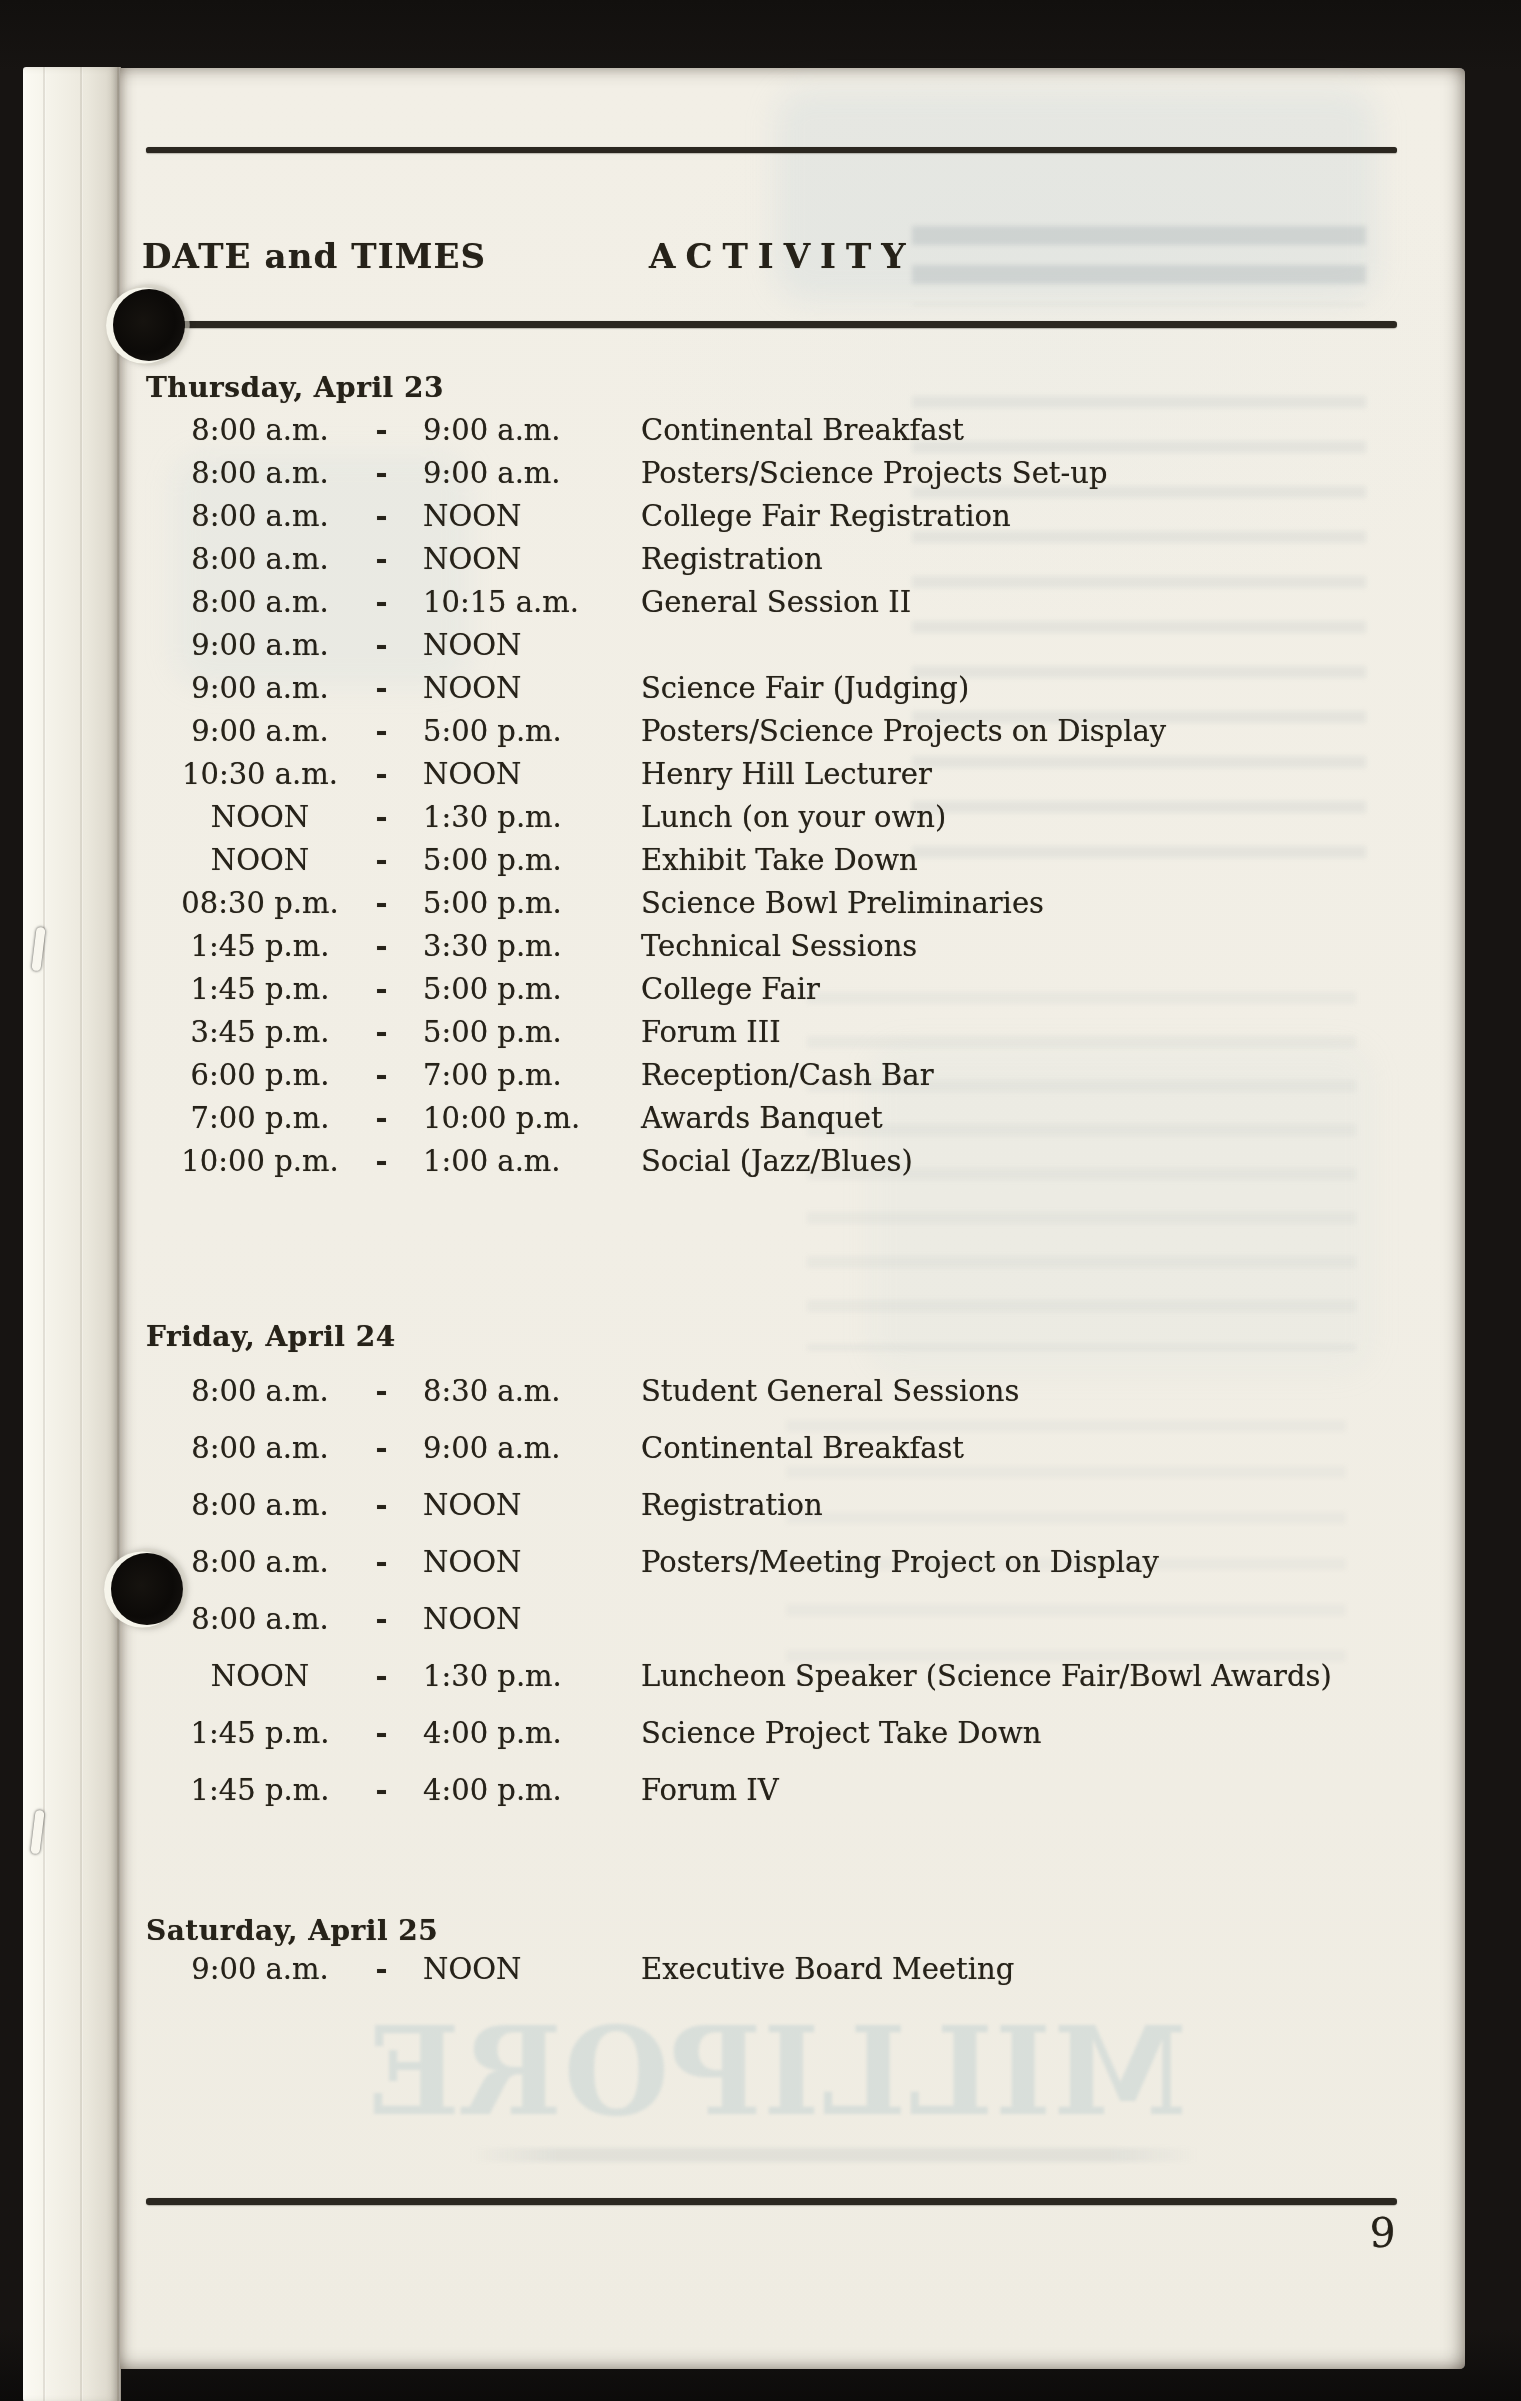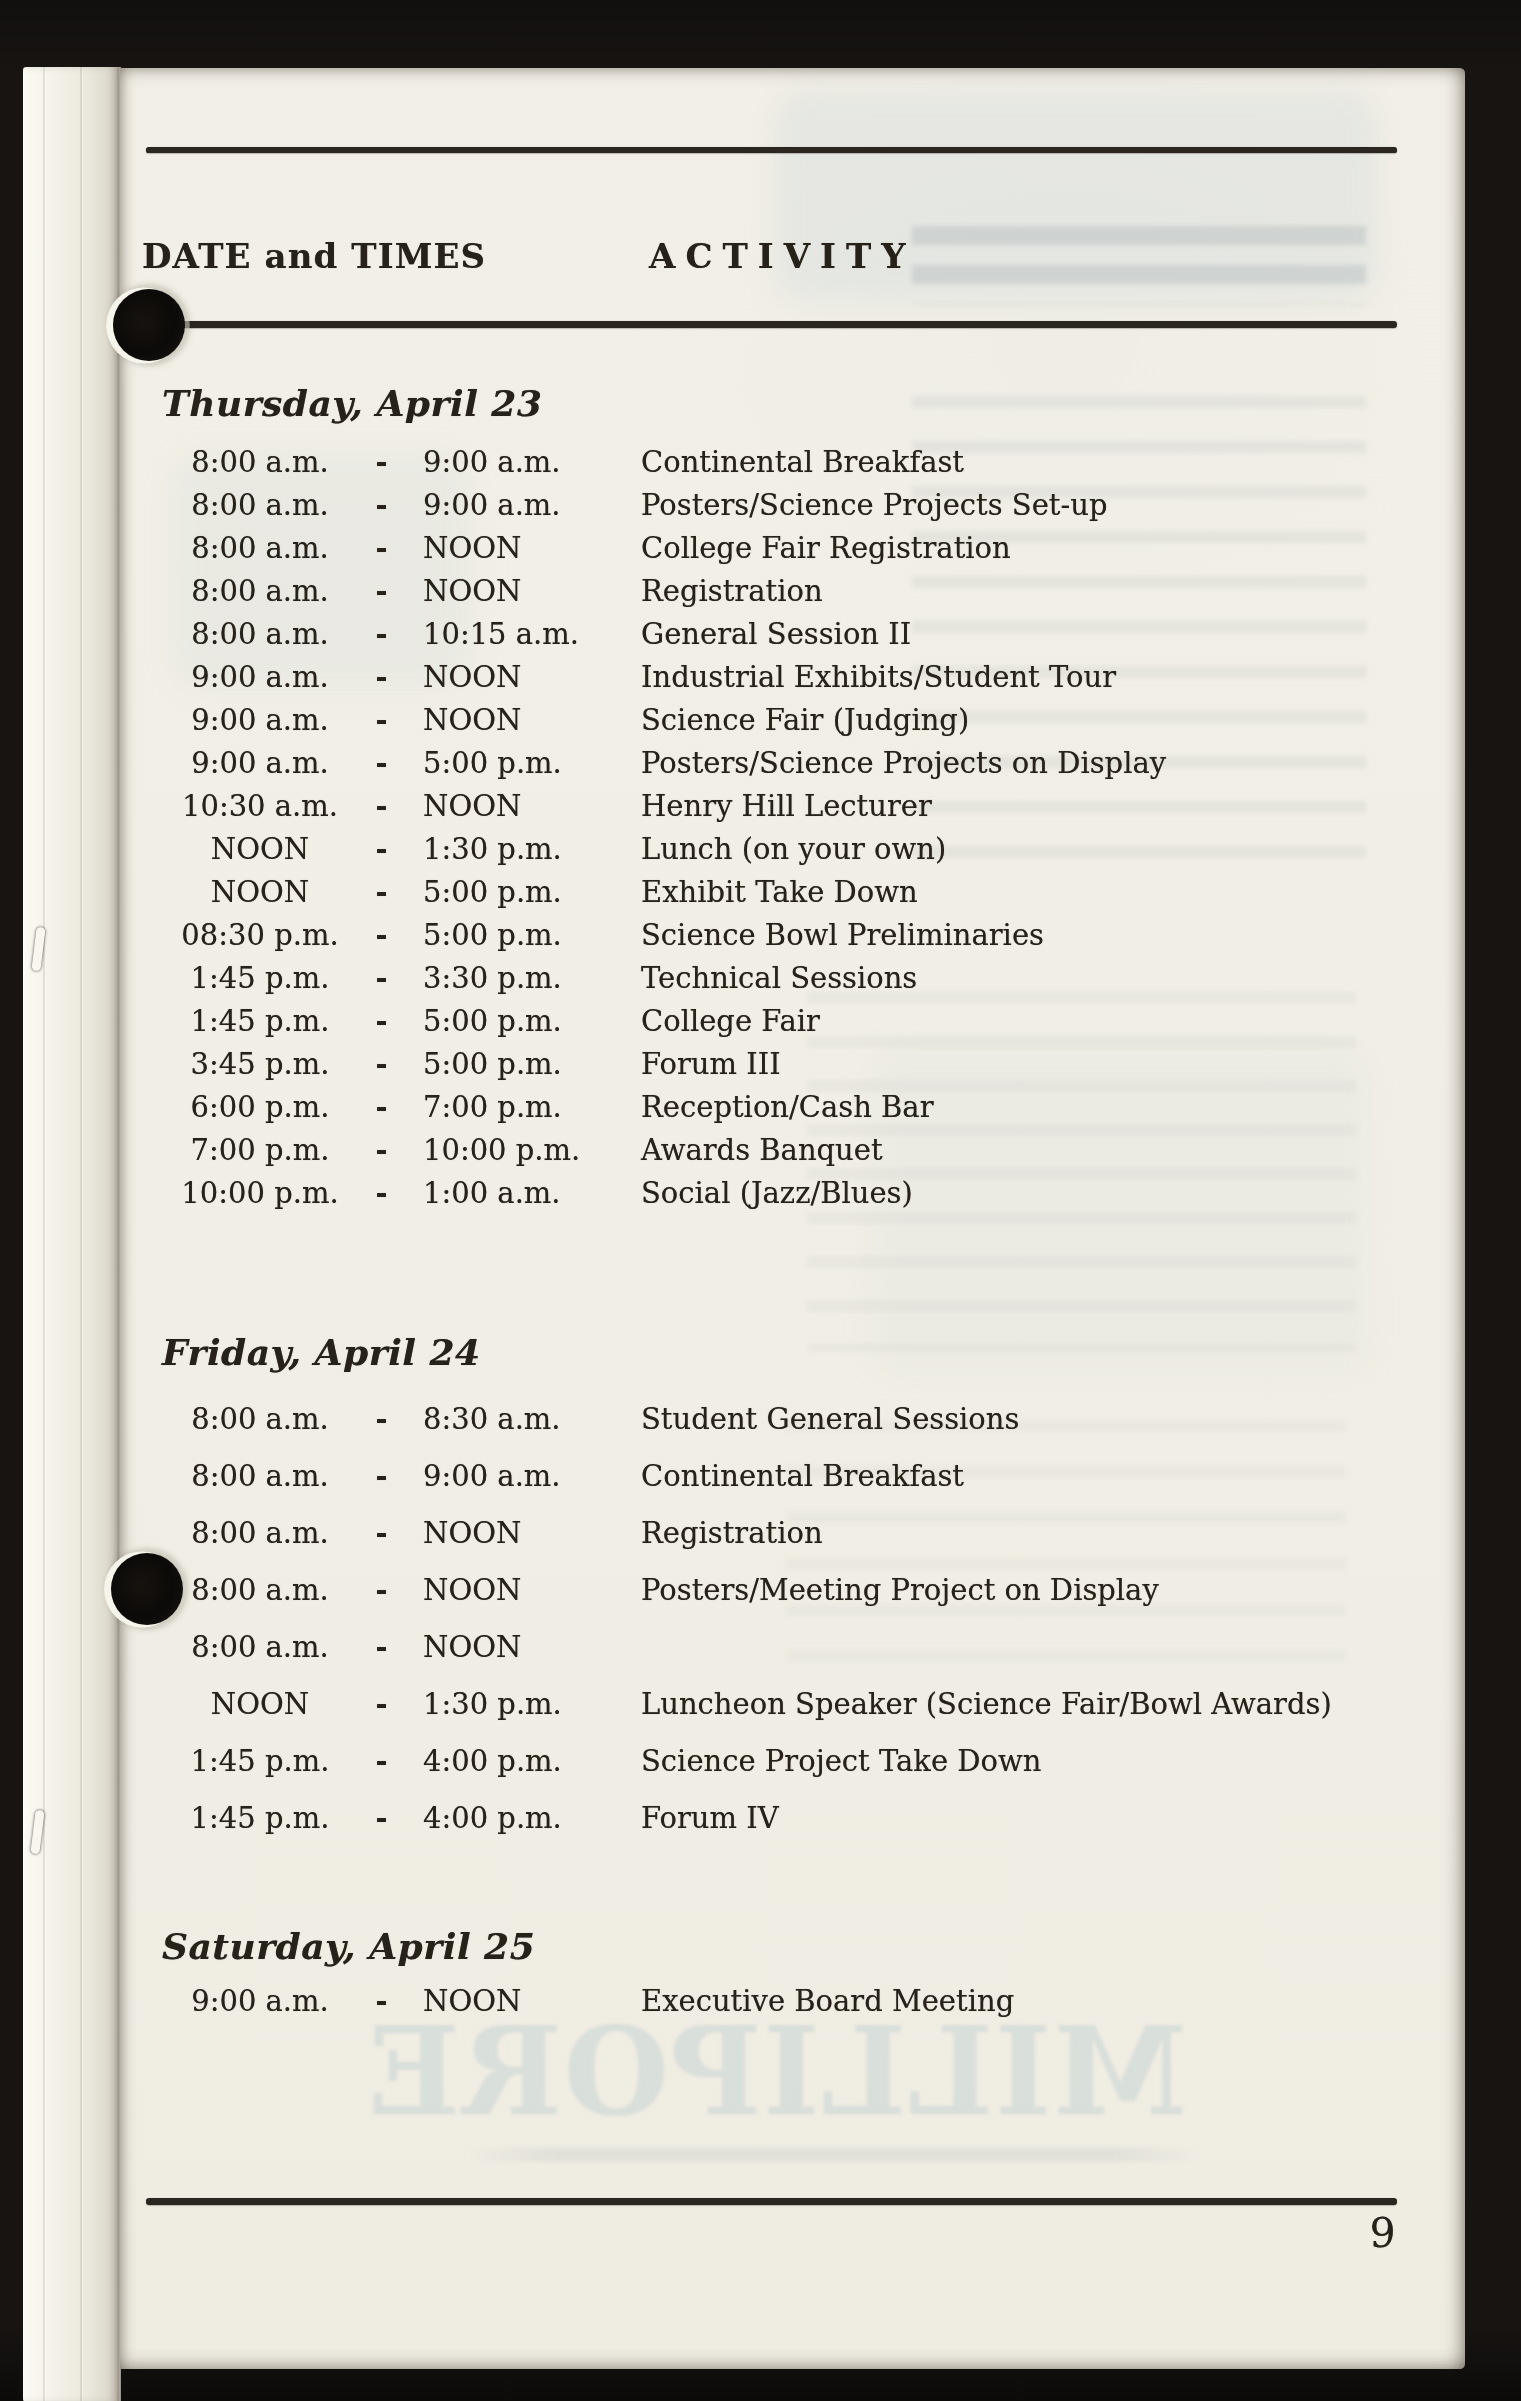--- a/index.html
+++ b/index.html
@@ -47,21 +47,21 @@
   .rule-bottom{left:26px;top:2130px;width:1251px;height:7.4px;border-radius:3.2px;}
   
   .col-h{position:absolute;top:167px;font-size:34px;line-height:42px;font-weight:700;z-index:2;}
   .col-h-date{left:22px;letter-spacing:1.1px;text-align:right;}
   .col-h-act{left:529px;letter-spacing:10px;}
   
   .day{position:absolute;left:26px;width:1278px;z-index:2;}
   .sec-0{top:297px;}
   .sec-1{top:1246px;}
   .sec-2{top:1840px;}
-  .day-title{margin:16px;font-size:36px;line-height:45px;font-weight:700;letter-spacing:0.5px;font-style:italic;}
+  .day-title{margin:0;font-size:28px;line-height:45px;font-weight:700;letter-spacing:0.5px;}
   .sec-0 .rows{margin-top:-1.1px;}
   .sec-1 .rows{margin-top:4.2px;}
   .sec-2 .rows{margin-top:-5.3px;}
   .row{position:relative;font-size:29px;}
   .rows-tight .row{height:43px;line-height:43px;}
   .rows-loose .row{height:57px;line-height:57px;}
   .row span{position:absolute;top:0;white-space:nowrap;}
   .row .t1{left:11px;width:206px;text-align:center;}
   .row .dash{left:211px;width:49px;text-align:center;font-weight:700;}
   .row .t2{left:277px;}
@@ -176,21 +176,20 @@
     <span class="t1">8:00 a.m.</span>
     <span class="dash">-</span>
     <span class="t2">10:15 a.m.</span>
     <span class="act">General Session II</span>
   </div>
 
   <div class="row ink">
     <span class="t1">9:00 a.m.</span>
     <span class="dash">-</span>
     <span class="t2">NOON</span>
-    <span class="act">Industrial Exhibits/Student Tour</span>
   </div>
 
   <div class="row ink">
     <span class="t1">9:00 a.m.</span>
     <span class="dash">-</span>
     <span class="t2">NOON</span>
     <span class="act">Science Fair (Judging)</span>
   </div>
 
   <div class="row ink">

